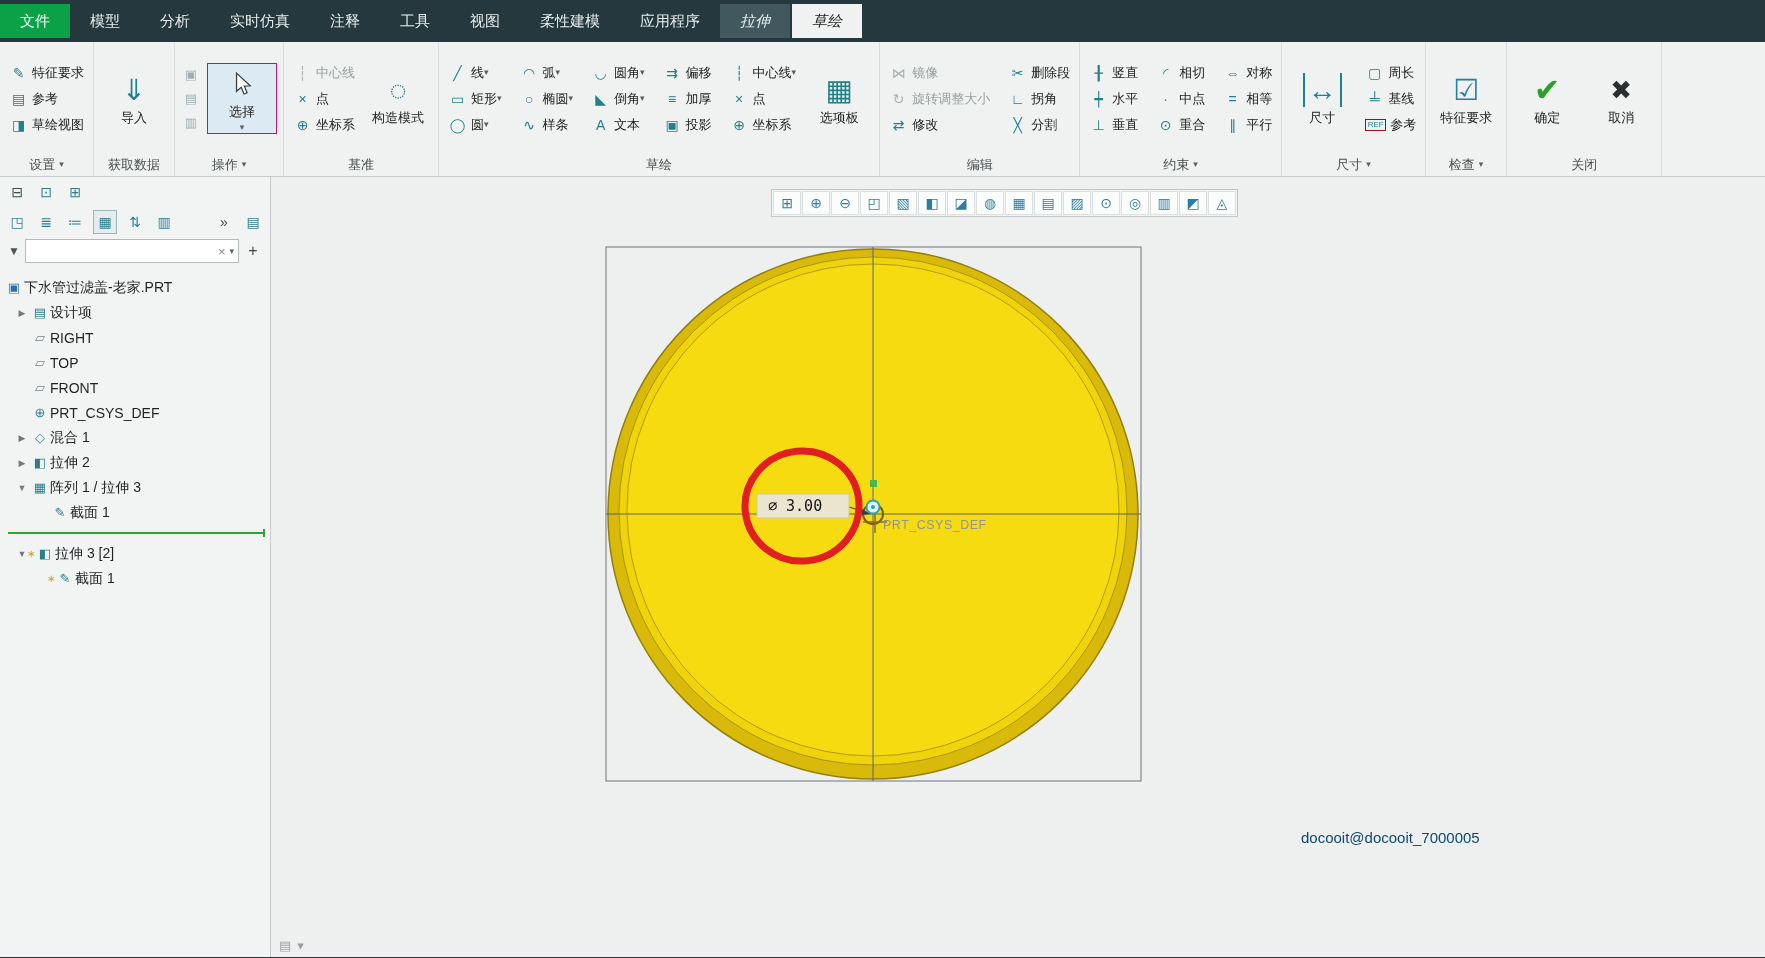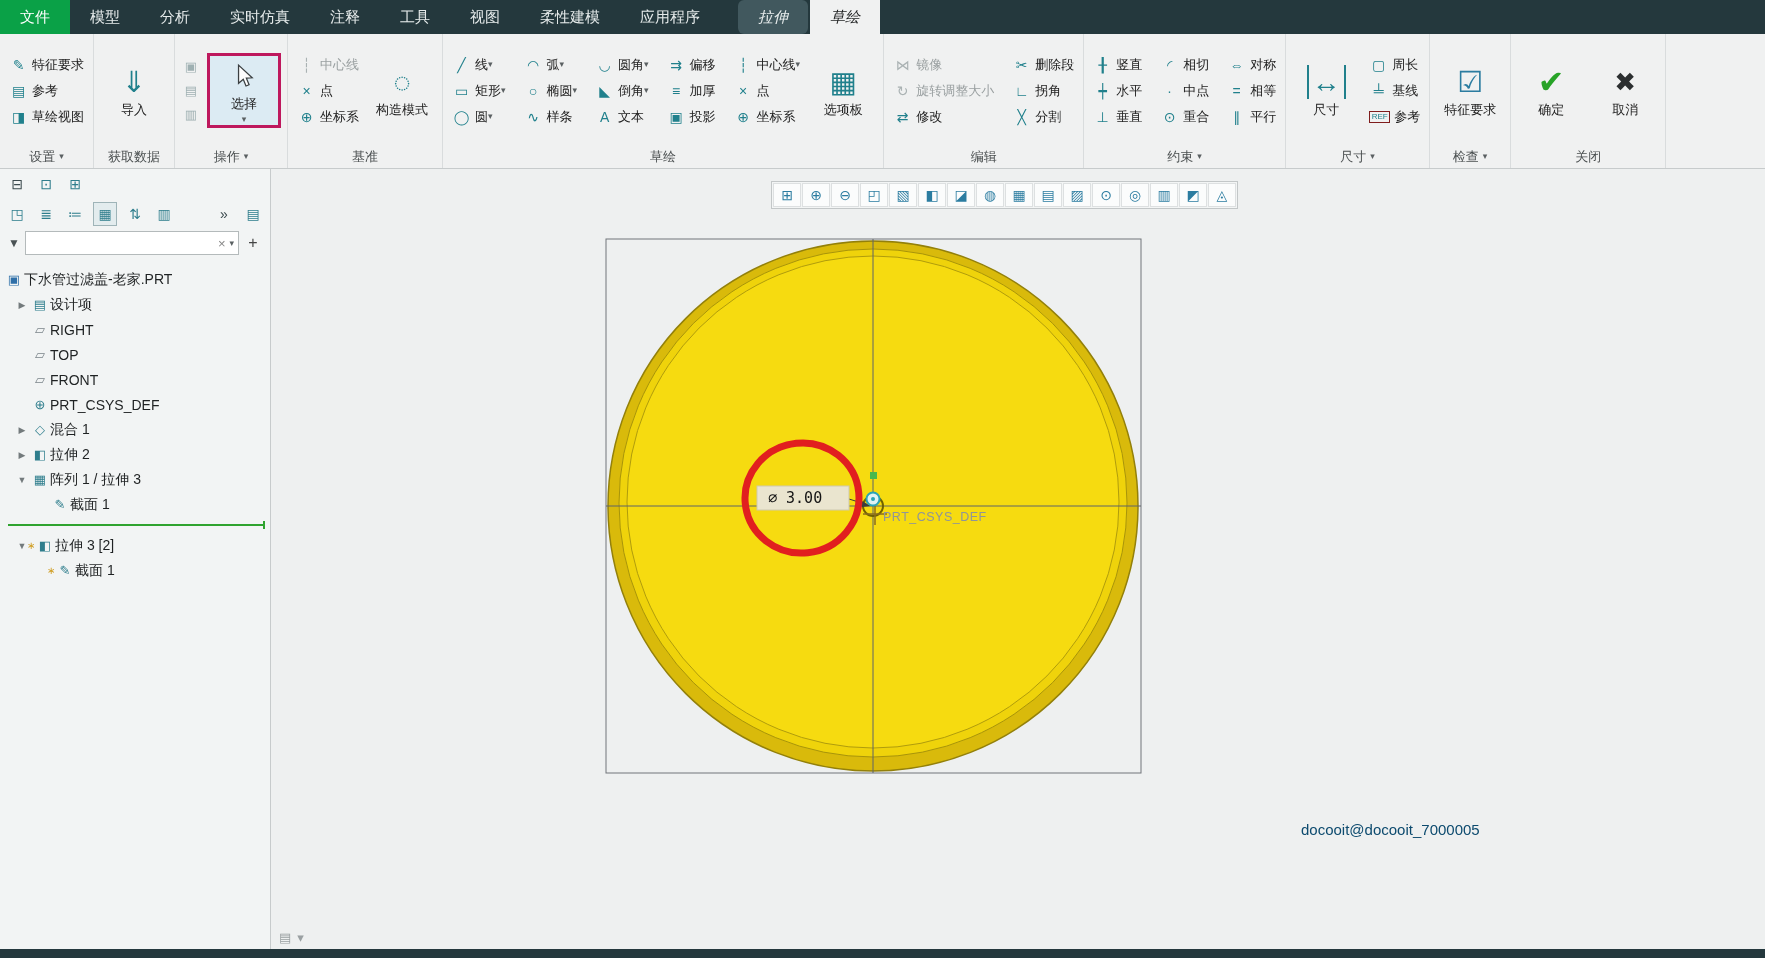--- a/index.html
+++ b/index.html
@@ -1,44 +1,44 @@
 <!DOCTYPE html>
 <html><head>
 <meta charset="utf-8">
 <style>
   html,body{margin:0;padding:0;background:#dfe2e3;}
   .app{width:1765px;height:958px;position:relative;overflow:hidden;
        font-family:"Liberation Sans",sans-serif;background:#eef0f0;
        -webkit-font-smoothing:antialiased;}
   
-  .menubar{height:34px;background:#24383d;display:flex;align-items:flex-end;
+  .menubar{height:42px;background:#24383d;display:flex;align-items:center;
            color:#e6ebeb;font-size:15px;}
   .mtab{padding:0 20px;line-height:34px;white-space:nowrap;cursor:default;}
   .mtab.file{background:#0aa147;color:#fff;}
-  .mtab.ctx{font-style:italic;background:#41585e;margin-left:18px;border-radius:6px;}
+  .mtab.ctx{font-style:italic;background:#41585e;}
   .mtab.active{font-style:italic;background:#f0f1f1;color:#1c1e1f;margin-left:2px;}
   
   .ribbon{height:134px;background:#f0f1f1;display:flex;border-bottom:1px solid #c7cbcc;}
   .rg{display:flex;flex-direction:column;border-right:1px solid #d9dcdd;padding:2px 6px 0;}
   .rg-body{flex:1;display:flex;gap:6px;align-items:center;}
   .rg-cap{height:23px;display:flex;align-items:center;justify-content:center;gap:4px;
           font-size:13px;color:#4a4f50;white-space:nowrap;}
   .caret{font-size:9px;color:#5a6062;line-height:1;}
   .col{display:flex;flex-direction:column;}
   .sbtn{display:flex;align-items:center;height:26px;padding:0 3px;font-size:13px;
         color:#222;white-space:nowrap;cursor:default;}
   .sbtn .ic{width:19px;font-size:14px;color:#20808c;text-align:center;margin-right:4px;flex:0 0 auto;}
   .sbtn .ic.tiny{font-size:8px;letter-spacing:0;color:#20808c;border:1px solid #7f1d1d;line-height:10px;}
   .sbtn.dis{color:#9aa0a1;}
   .sbtn.dis .ic{color:#aab2b3;}
   .bbtn{display:flex;flex-direction:column;align-items:center;justify-content:center;
         padding:3px 7px 1px;font-size:13px;color:#222;min-width:54px;gap:2px;cursor:default;}
   .bbtn .bic{height:34px;display:flex;align-items:center;justify-content:center;
              font-size:29px;color:#20808c;line-height:34px;}
-  .bbtn.pressed{background:#dcebf3;border:3px solid #be185d;}
+  .bbtn.pressed{background:#dcebf3;border:1px solid #be185d;}
   .bic.ok-ic{color:#27a327;font-size:32px;}
   .bic.cancel-ic{color:#2c2f30;font-size:26px;}
   .bic.blue{color:#2b7ca0;}
   .dim-ic{border-left:2px solid #20808c;border-right:2px solid #20808c;padding:0 3px;font-size:24px;}
   .grid5{display:grid;grid-template-columns:repeat(5,auto);column-gap:12px;}
   .grid3{display:grid;grid-template-columns:repeat(3,auto);column-gap:12px;}
   .grid2{display:grid;grid-template-columns:repeat(2,auto);column-gap:12px;}
   .clip{width:20px;height:20px;display:flex;align-items:center;justify-content:center;
         font-size:13px;color:#9fb0b2;margin:2px 0;}
   

